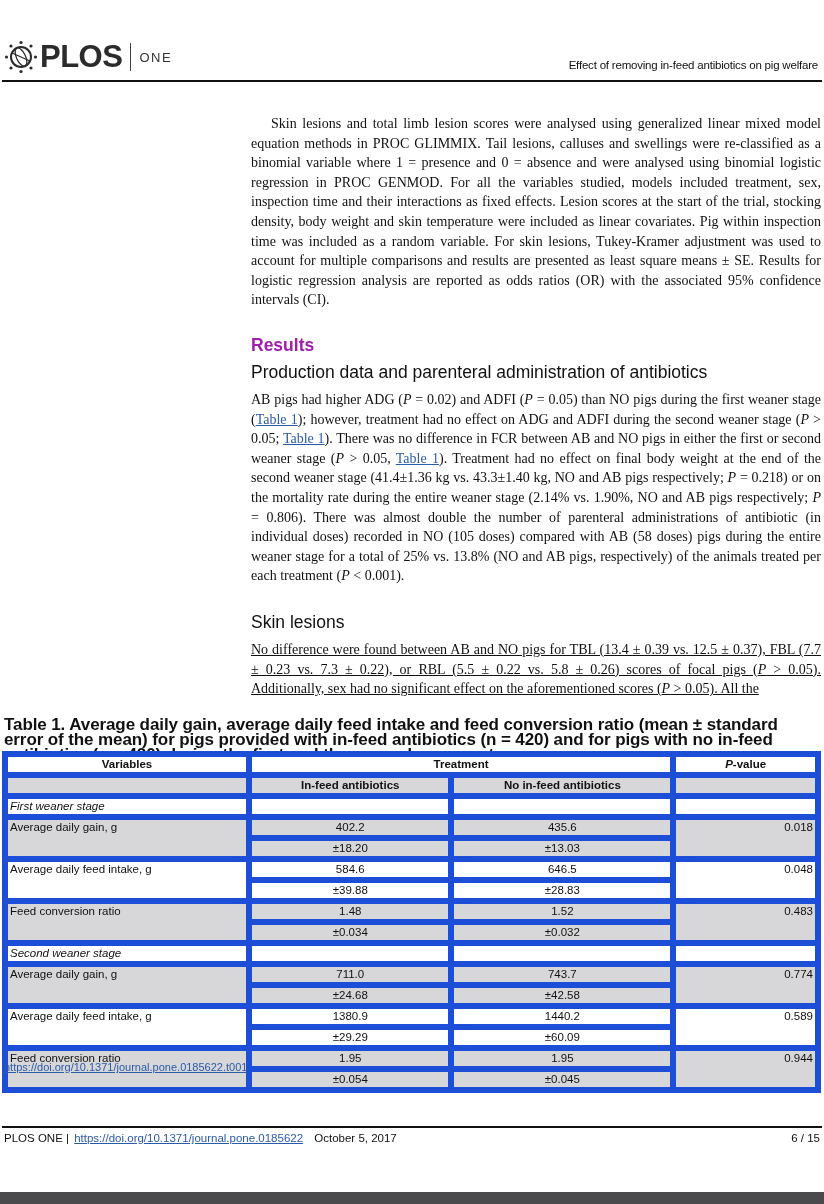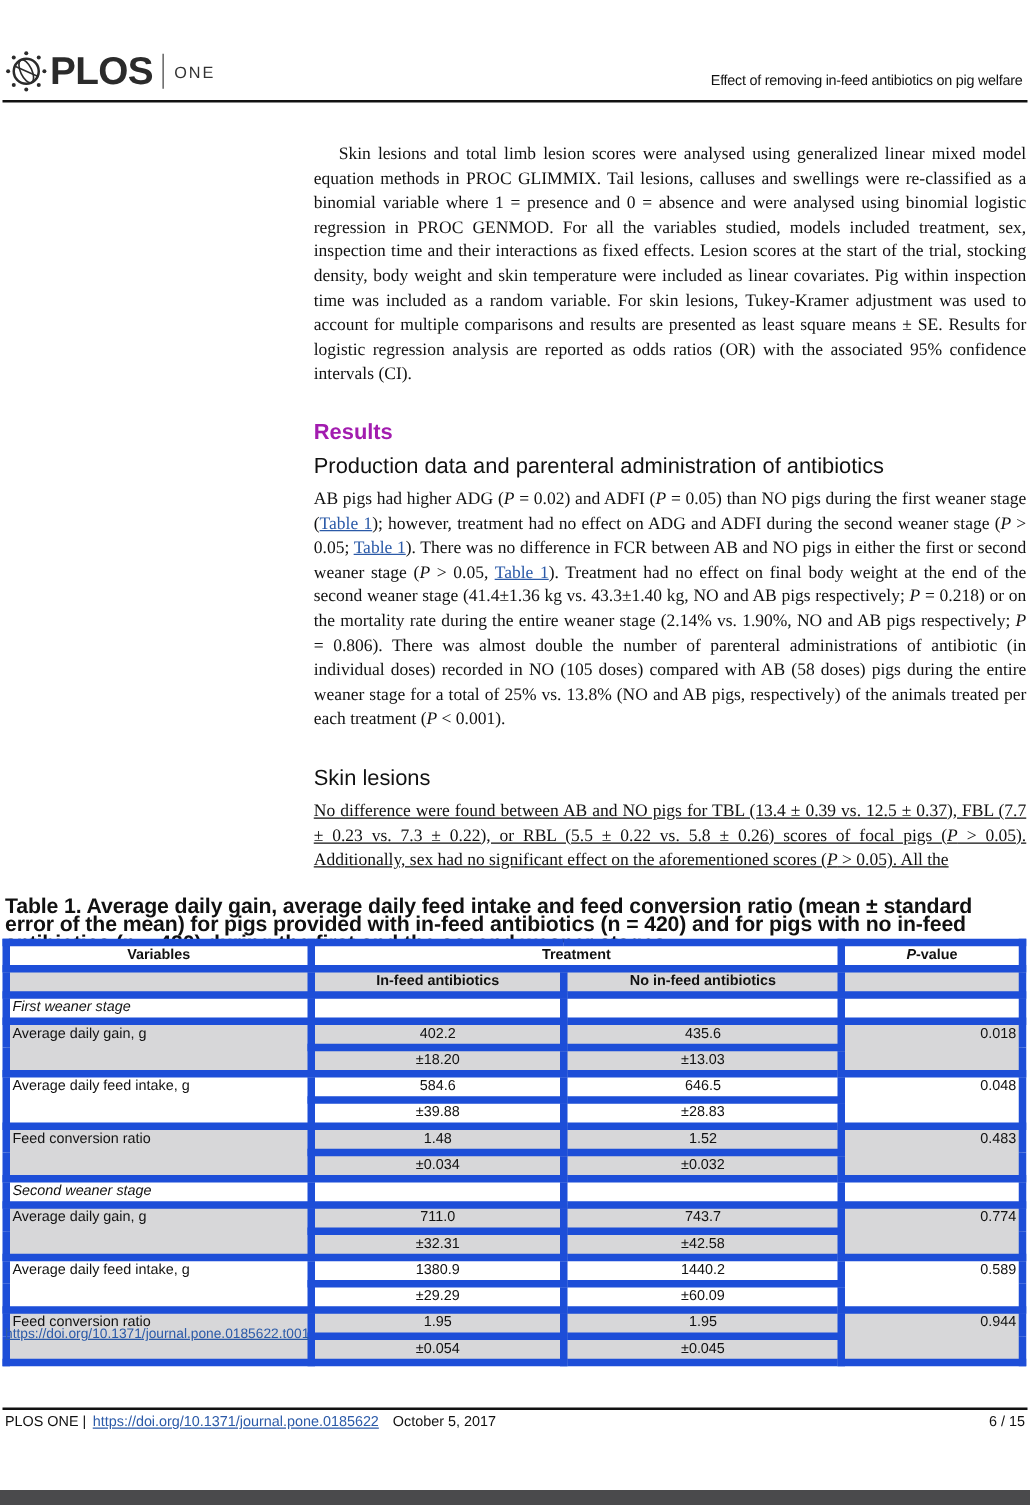--- a/index.html
+++ b/index.html
@@ -154,21 +154,21 @@
         <td></td>
         <td></td>
       </tr>
       <tr class="gray">
         <td rowspan="2" style="vertical-align:top">Average daily gain, g</td>
         <td class="c">711.0</td>
         <td class="c">743.7</td>
         <td rowspan="2" class="pv">0.774</td>
       </tr>
       <tr class="gray">
-        <td class="c">±32.31</td>
+        <td class="c">±24.68</td>
         <td class="c">±42.58</td>
       </tr>
       <tr class="white">
         <td rowspan="2" style="vertical-align:top">Average daily feed intake, g</td>
         <td class="c">1380.9</td>
         <td class="c">1440.2</td>
         <td rowspan="2" class="pv">0.589</td>
       </tr>
       <tr class="white">
         <td class="c">±29.29</td>

